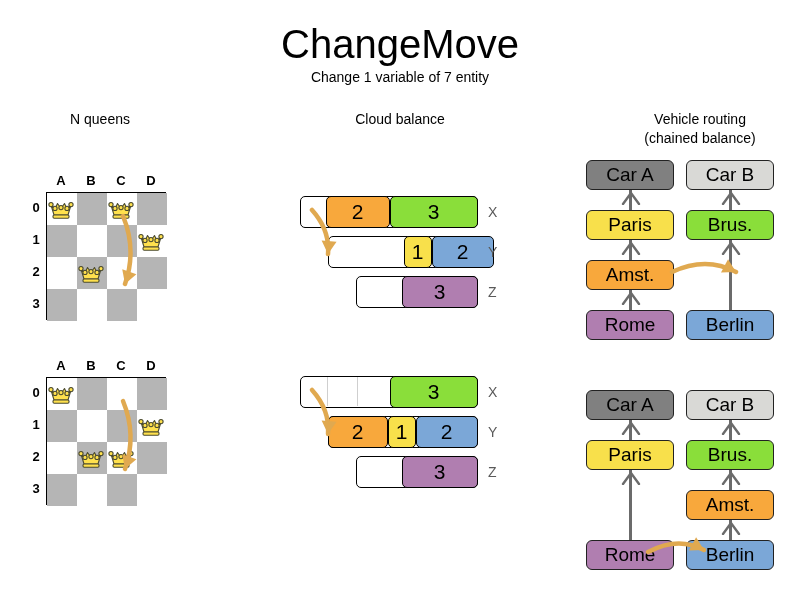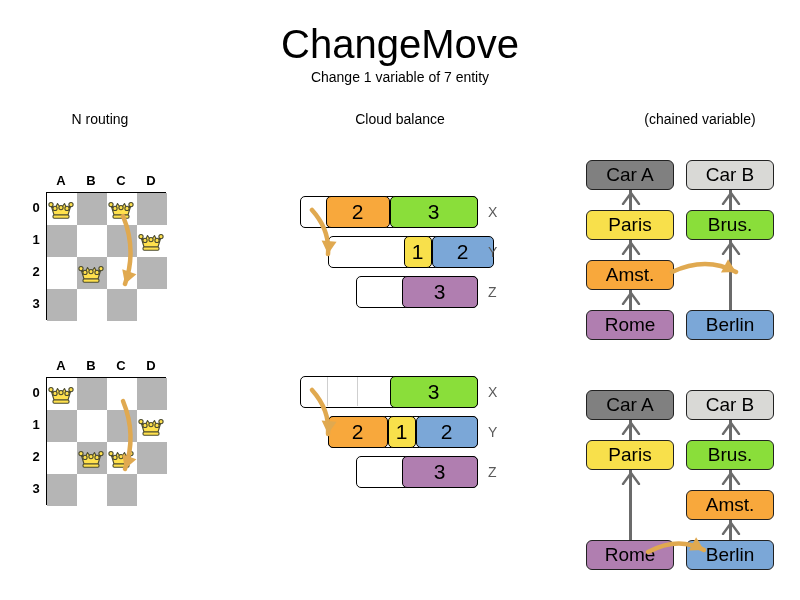--- a/index.html
+++ b/index.html
@@ -75,24 +75,25 @@
 
   
   .movearrow{position:absolute;pointer-events:none;}
 </style>
 </head>
 <body>
 
 <div class="abs" id="page-title">ChangeMove</div>
 <div class="abs" id="page-subtitle">Change 1 variable of 7 entity</div>
 
-<div class="abs section-title" id="sec-nqueens">N routing</div>
+<div class="abs section-title" id="sec-nqueens">N queens</div>
 <div class="abs section-title" id="sec-cloud">Cloud balance</div>
 <div class="abs section-title" id="sec-vrp">
-  <div>(chained variable)</div>
+  <div>Vehicle routing</div>
+  <div>(chained balance)</div>
 </div>
 
 <div class="abs board" id="board-before" style="left:46px;top:192px;">
     <div class="board-grid">
       <div class="cell light" style="left: 0px; top: 0px;"></div>
       <div class="cell dark" style="left: 30px; top: 0px;"></div>
       <div class="cell light" style="left: 60px; top: 0px;"></div>
       <div class="cell dark" style="left: 90px; top: 0px;"></div>
       <div class="cell dark" style="left: 0px; top: 32px;"></div>
       <div class="cell light" style="left: 30px; top: 32px;"></div>

